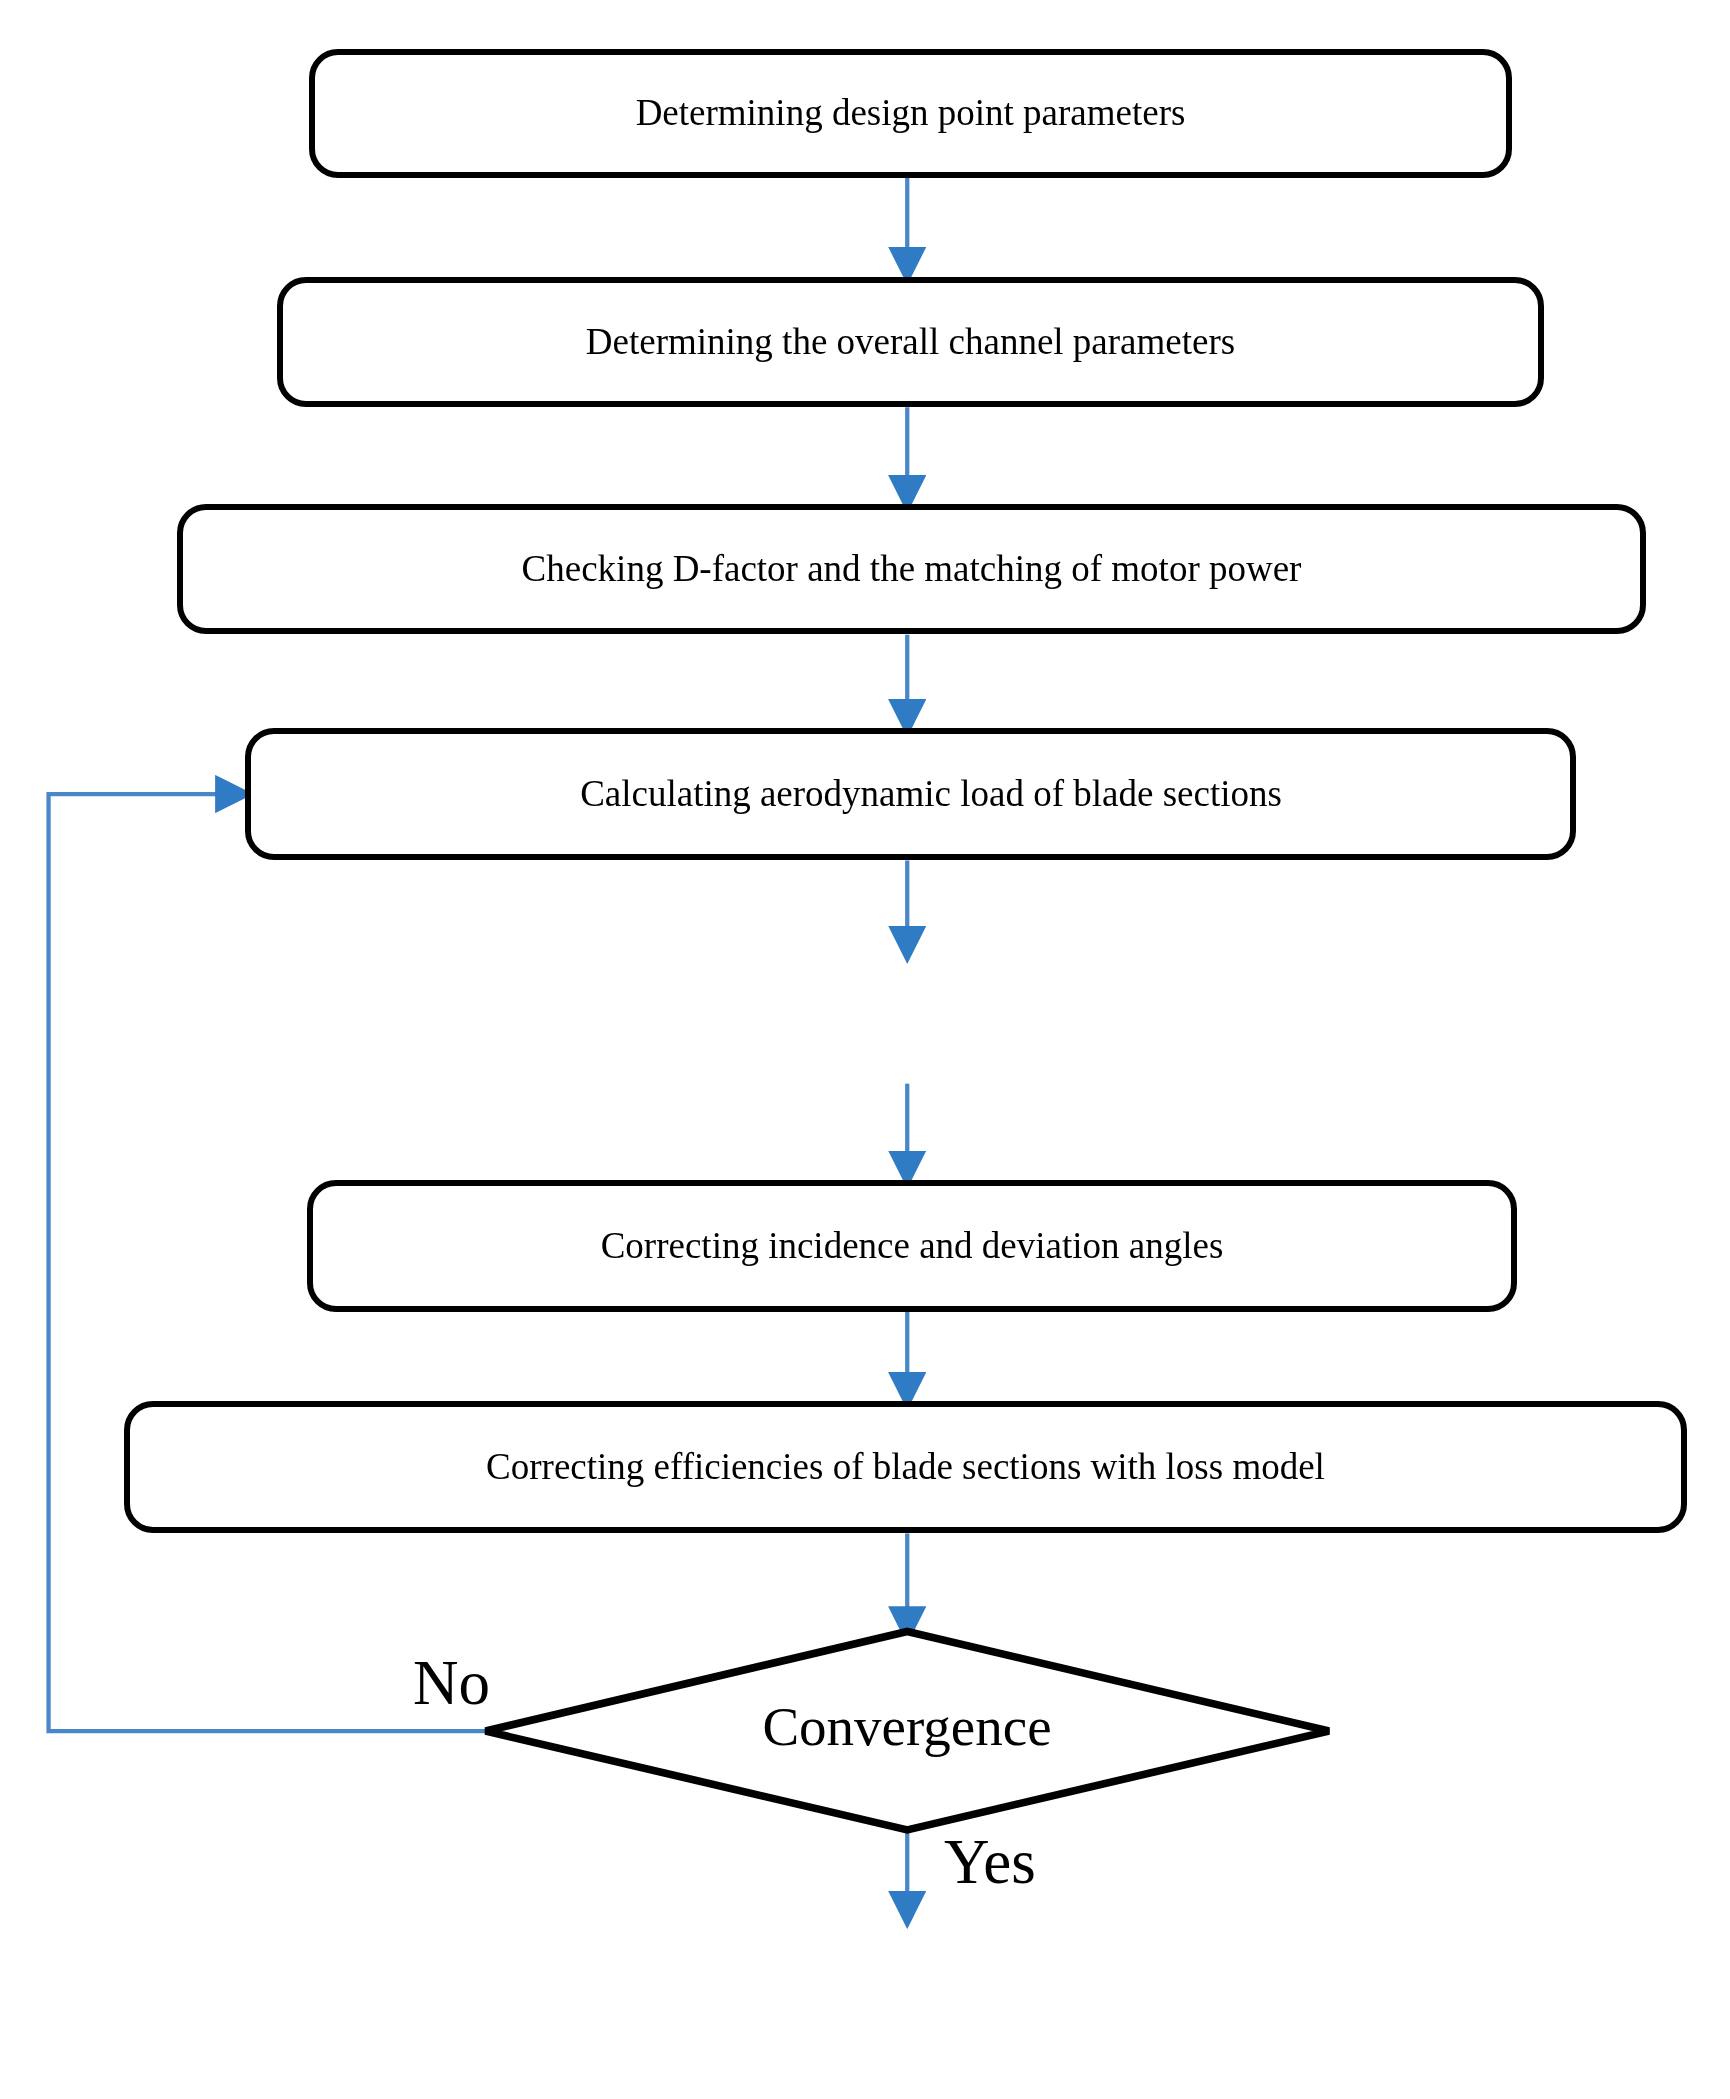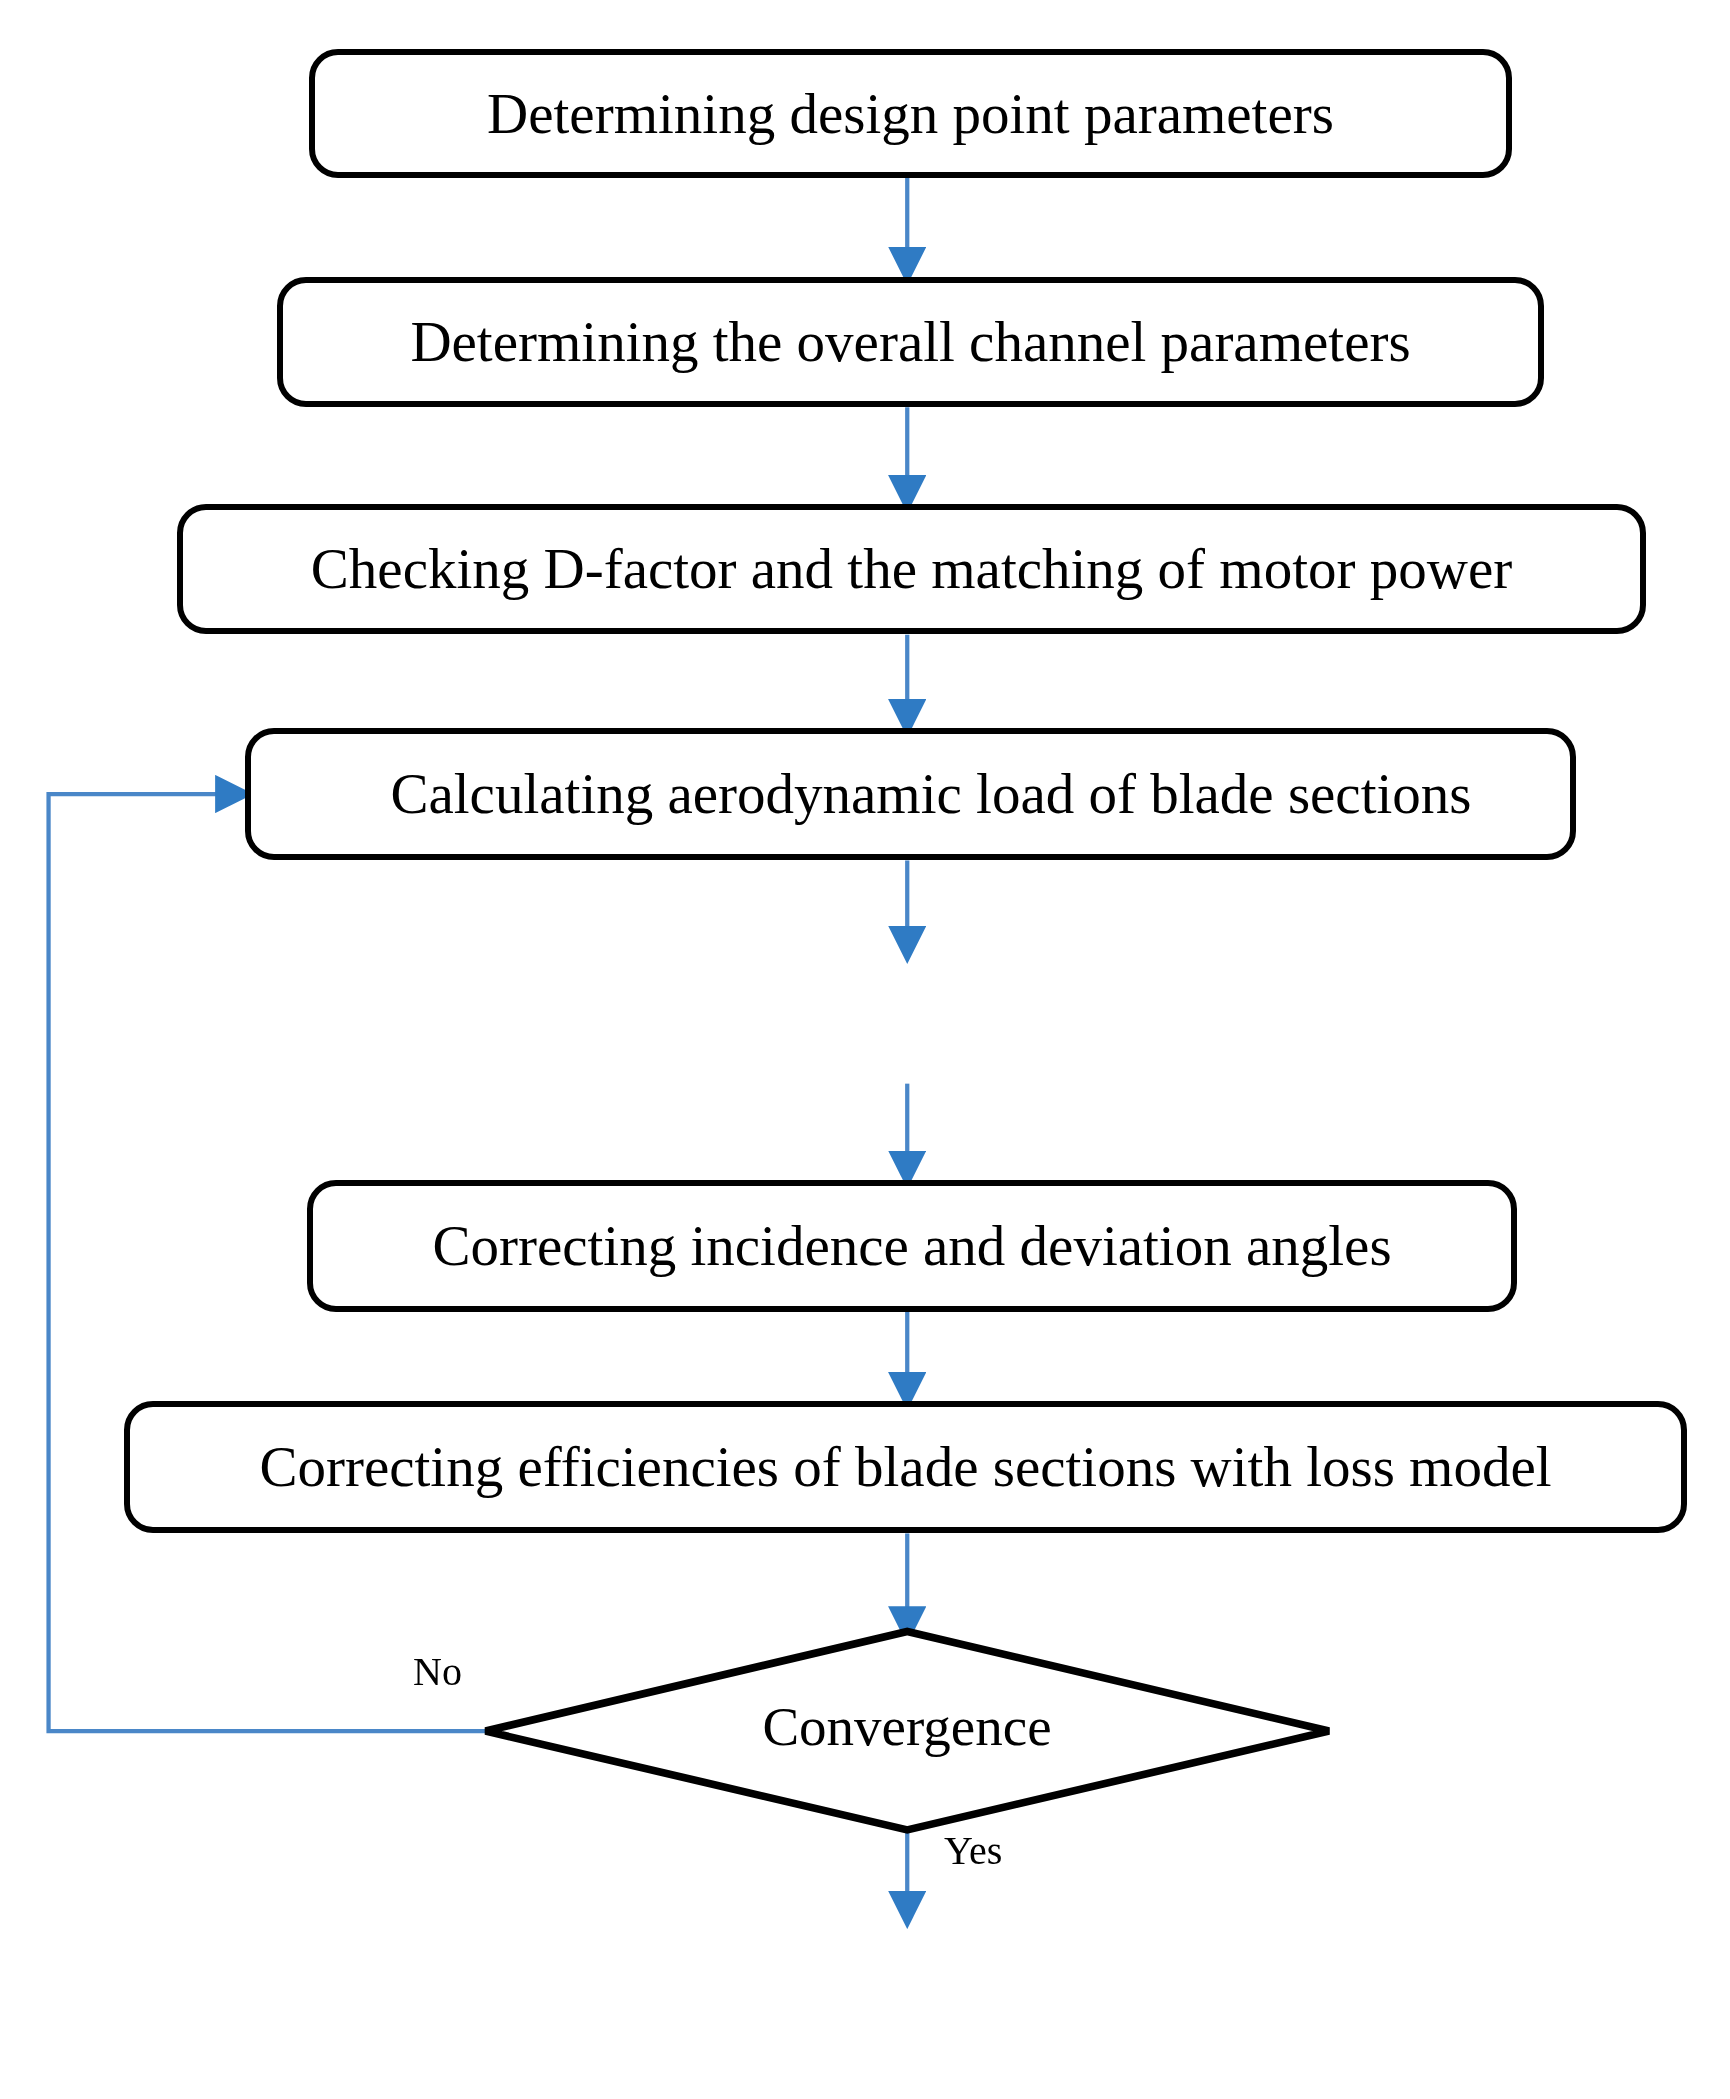--- a/index.html
+++ b/index.html
@@ -28,41 +28,41 @@
     box-sizing: border-box;
     border: 6px solid #000000;
     border-radius: 29px;
     background: #ffffff;
     display: flex;
     align-items: center;
     justify-content: center;
     text-align: center;
     color: #000000;
     font-family: "Liberation Serif", "DejaVu Serif", serif;
-    font-size: 57px;
+    font-size: 37px;
     line-height: 1.05;
     letter-spacing: 0px;
     white-space: nowrap;
   }
   .decision-label {
     position: absolute;
     color: #000000;
     font-family: "Liberation Serif", "DejaVu Serif", serif;
     font-size: 55px;
     line-height: 1;
     white-space: nowrap;
     display: flex;
     align-items: flex-start;
     justify-content: center;
   }
   .edge-label {
     position: absolute;
     color: #000000;
     font-family: "Liberation Serif", "DejaVu Serif", serif;
-    font-size: 40px;
+    font-size: 63px;
     line-height: 1;
     white-space: nowrap;
   }
 </style>
 </head>
 <body>
 
 <div id="canvas">
 
   <svg class="flow-svg" viewBox="0 0 2032 2465">

